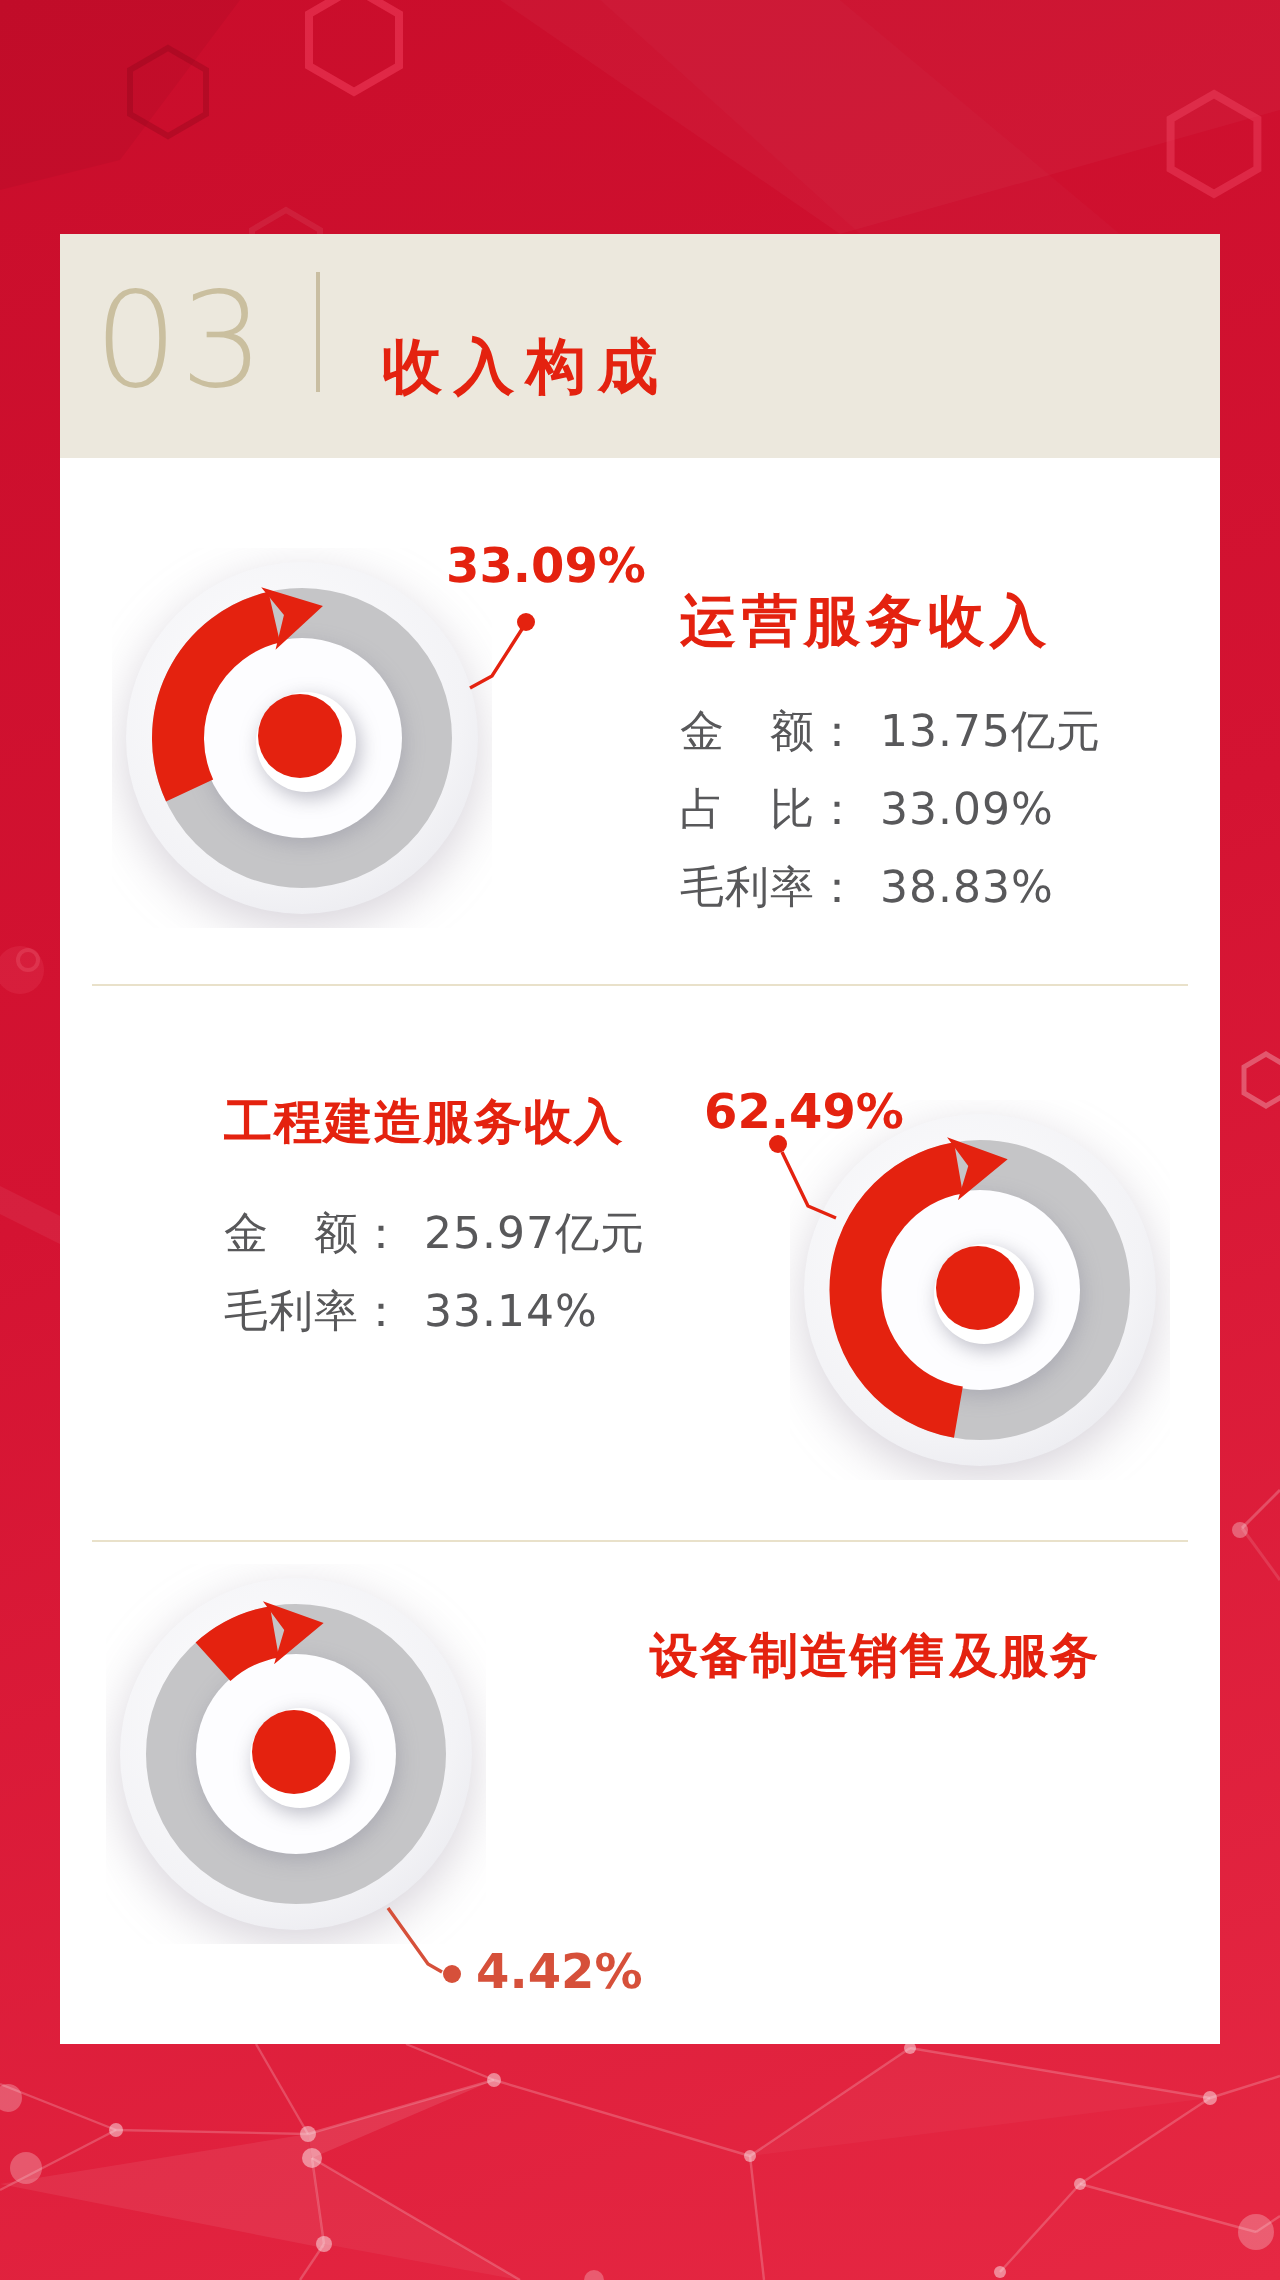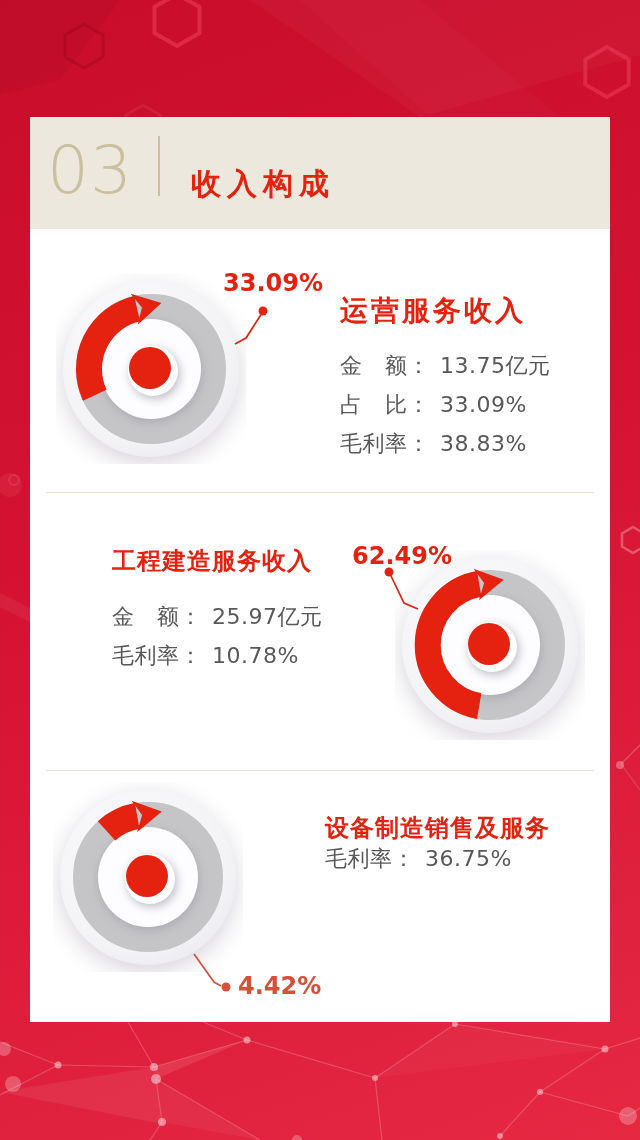--- a/index.html
+++ b/index.html
@@ -170,21 +170,21 @@
         <circle cx="9" cy="12" r="4.5"></circle>
         <polyline points="11,16 24,43 38,49"></polyline>
       </svg>
       <div class="pct pct2">62.49%</div>
       <div class="info i2">
         <h2>工程建造服务收入</h2>
         <div class="kv">
           <span class="k">金　额：</span><span class="v">25.97亿元</span>
         </div>
         <div class="kv">
-          <span class="k">毛利率：</span><span class="v">10.78%</span>
+          <span class="k">毛利率：</span><span class="v">33.14%</span>
         </div>
       </div>
     </section>
 
     <div class="hr"></div>
 
     <section class="s3">
       <svg class="donut d3" viewBox="0 0 190 190">
         <circle class="disc" cx="95" cy="95" r="88"></circle>
         <circle class="ring" cx="95" cy="95" r="62"></circle>
@@ -193,20 +193,17 @@
         <circle class="pedestal" cx="97" cy="97" r="25"></circle>
         <circle class="cdot" cx="94" cy="94" r="21"></circle>
       </svg>
       <svg class="leader l3" viewBox="0 0 60 60">
         <polyline points="9,8 29,36 36,40"></polyline>
         <circle cx="41" cy="41" r="4.5"></circle>
       </svg>
       <div class="pct pct3">4.42%</div>
       <div class="info i3">
         <h2>设备制造销售及服务</h2>
-        <div class="kv">
-          <span class="k">毛利率：</span><span class="v">36.75%</span>
-        </div>
       </div>
     </section>
 
   </div>
 </div>
 
 </body></html>

